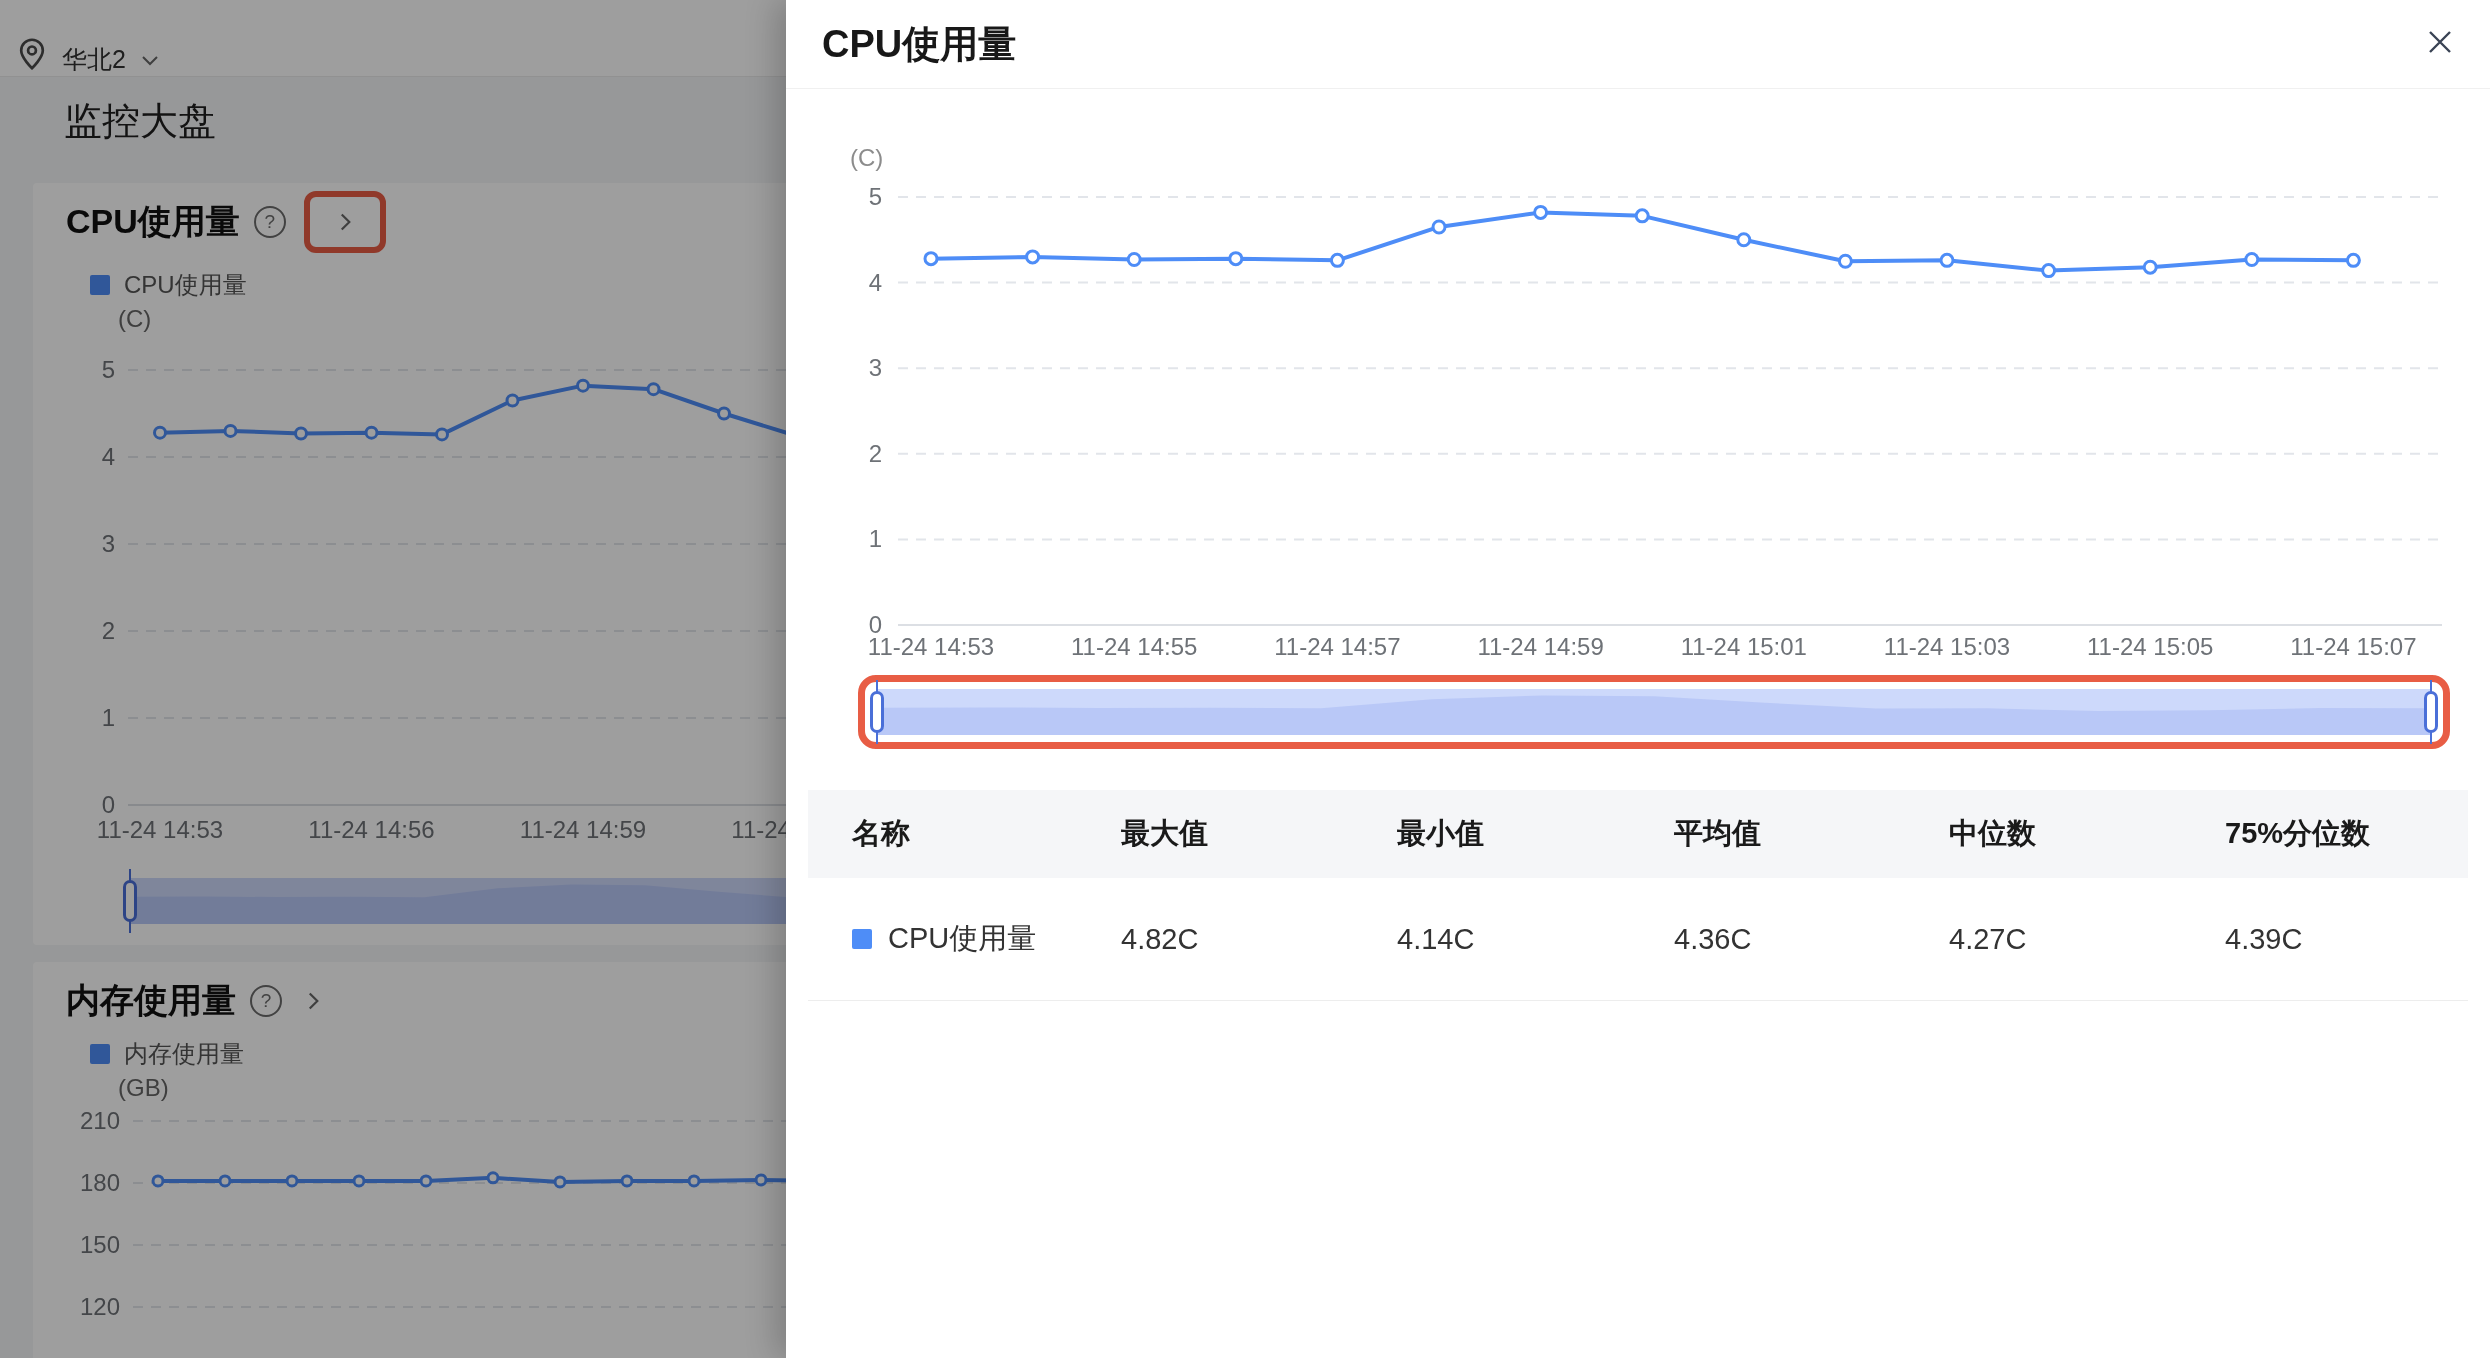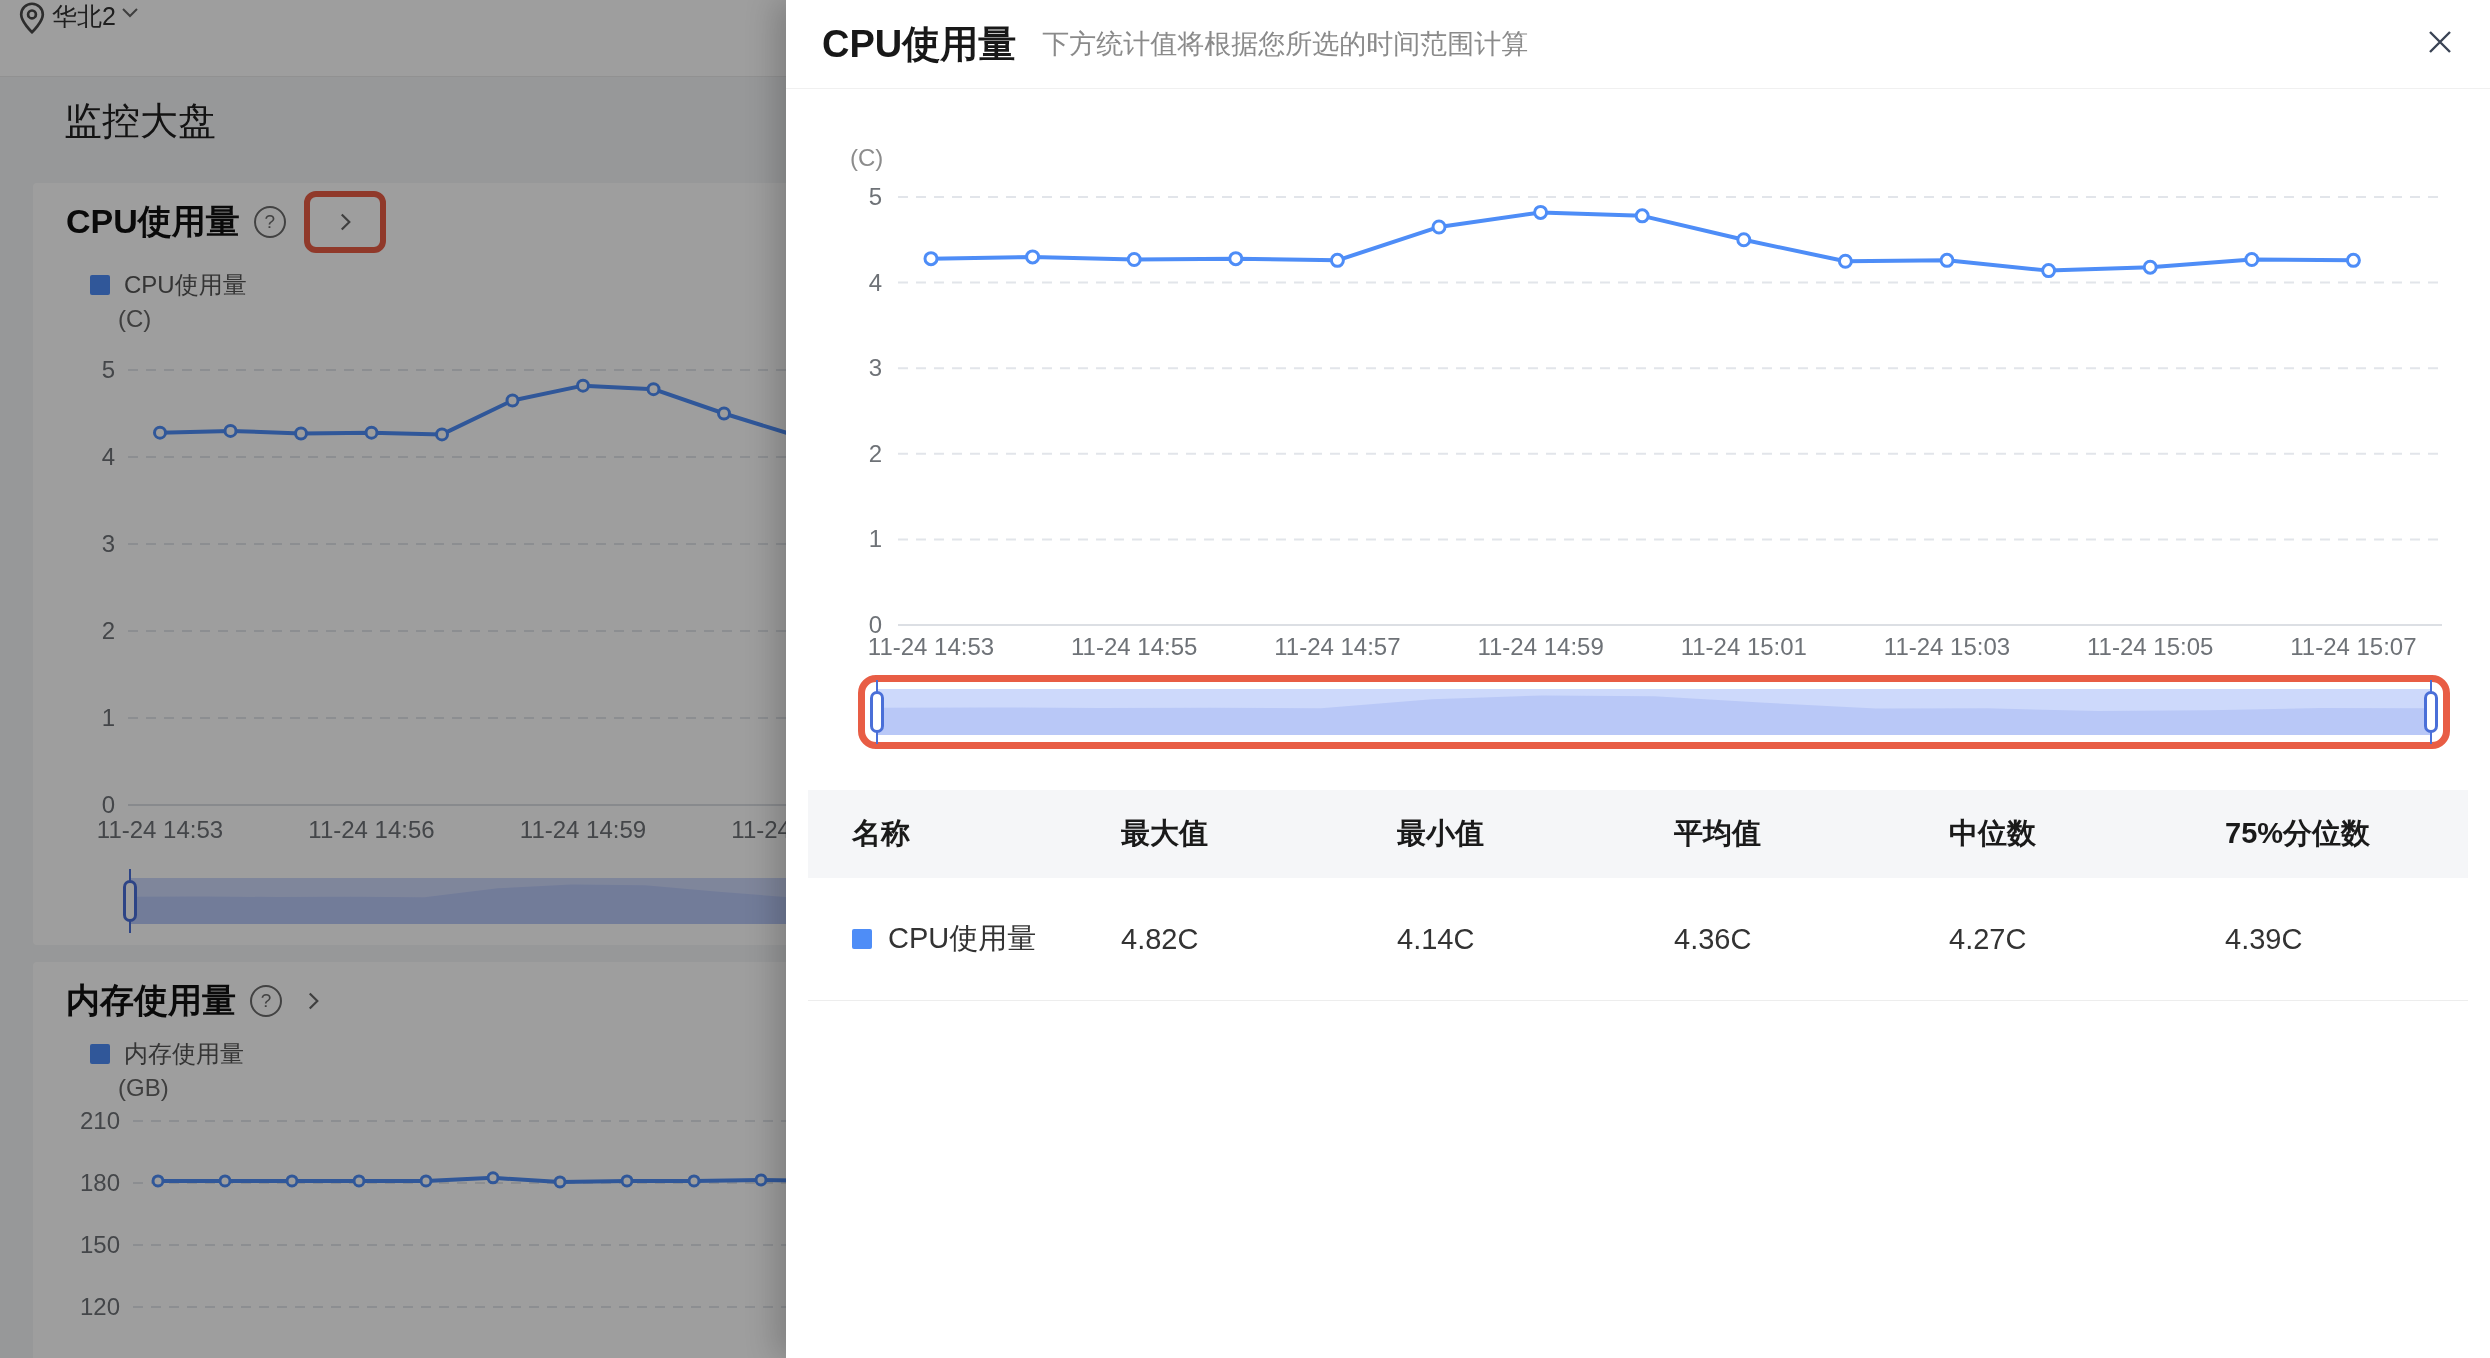--- a/index.html
+++ b/index.html
@@ -1,20 +1,20 @@
 <!DOCTYPE html>
 <html style="--accent-blue: #4e8df7; --annotation-red: #e85d45; --brush-track: #cdd9fb; --brush-fill: #b9c8f7; --handle-blue: #4a6fd8;"><head>
 <meta charset="utf-8">
 <style>
   html,body{margin:0;padding:0;background:#d8d8d8;font-family:"Liberation Sans","DejaVu Sans",sans-serif;}
   #screen{position:relative;width:2490px;height:1358px;overflow:hidden;background:#f4f5f7;}
 
   
   .topbar{position:absolute;left:0;top:0;width:100%;height:76px;background:#fff;border-bottom:1px solid #ebebeb;}
-  .region-selector{position:absolute;left:14px;top:0;height:76px;display:flex;align-items:flex-start;gap:2px;cursor:pointer;}
+  .region-selector{position:absolute;left:14px;top:0;height:76px;display:flex;align-items:flex-end;gap:12px;cursor:pointer;}
   .region-label{font-size:25px;color:#333;}
   .page-heading{position:absolute;left:64px;top:96px;font-size:38px;font-weight:500;color:#1f1f1f;}
 
   .card{position:absolute;left:33px;width:1200px;background:#fff;border-radius:4px;}
   #cpu-card{top:183px;height:762px;}
   #mem-card{top:962px;height:500px;}
   .card-title-row{position:absolute;left:33px;top:16px;display:flex;align-items:center;gap:14px;height:46px;}
   .card-title{font-size:34px;font-weight:bold;color:#111;}
   .help-icon{width:28px;height:28px;border:2px solid #6b6b6b;border-radius:50%;color:#6b6b6b;
     font-size:19px;display:flex;align-items:center;justify-content:center;cursor:pointer;}
@@ -201,21 +201,20 @@
         <circle cx="996" cy="88.93333333333332" r="5" fill="#fff" stroke="#4e8df7" stroke-width="3"></circle>
         <circle cx="1063" cy="88.93333333333332" r="5" fill="#fff" stroke="#4e8df7" stroke-width="3"></circle>
       </svg>
   </div>
 
   <div id="dim-overlay"></div>
 
   <div id="modal">
     <div class="modal-header">
       <span class="modal-title">CPU使用量</span>
-      <span class="modal-subtitle">下方统计值将根据您所选的时间范围计算</span>
       <span class="close-button">
         <svg width="34" height="34" viewBox="0 0 34 34" fill="none" stroke="#3a4354" stroke-width="2.4">
           <path d="M7 7 L27 27 M27 7 L7 27"></path>
         </svg>
       </span>
     </div>
 
     <div class="unit-label">(C)</div>
     <svg class="chart" width="1704" height="585">
         <line x1="112" y1="537" x2="1656" y2="537" stroke="#dcdfe4" stroke-width="2"></line>

